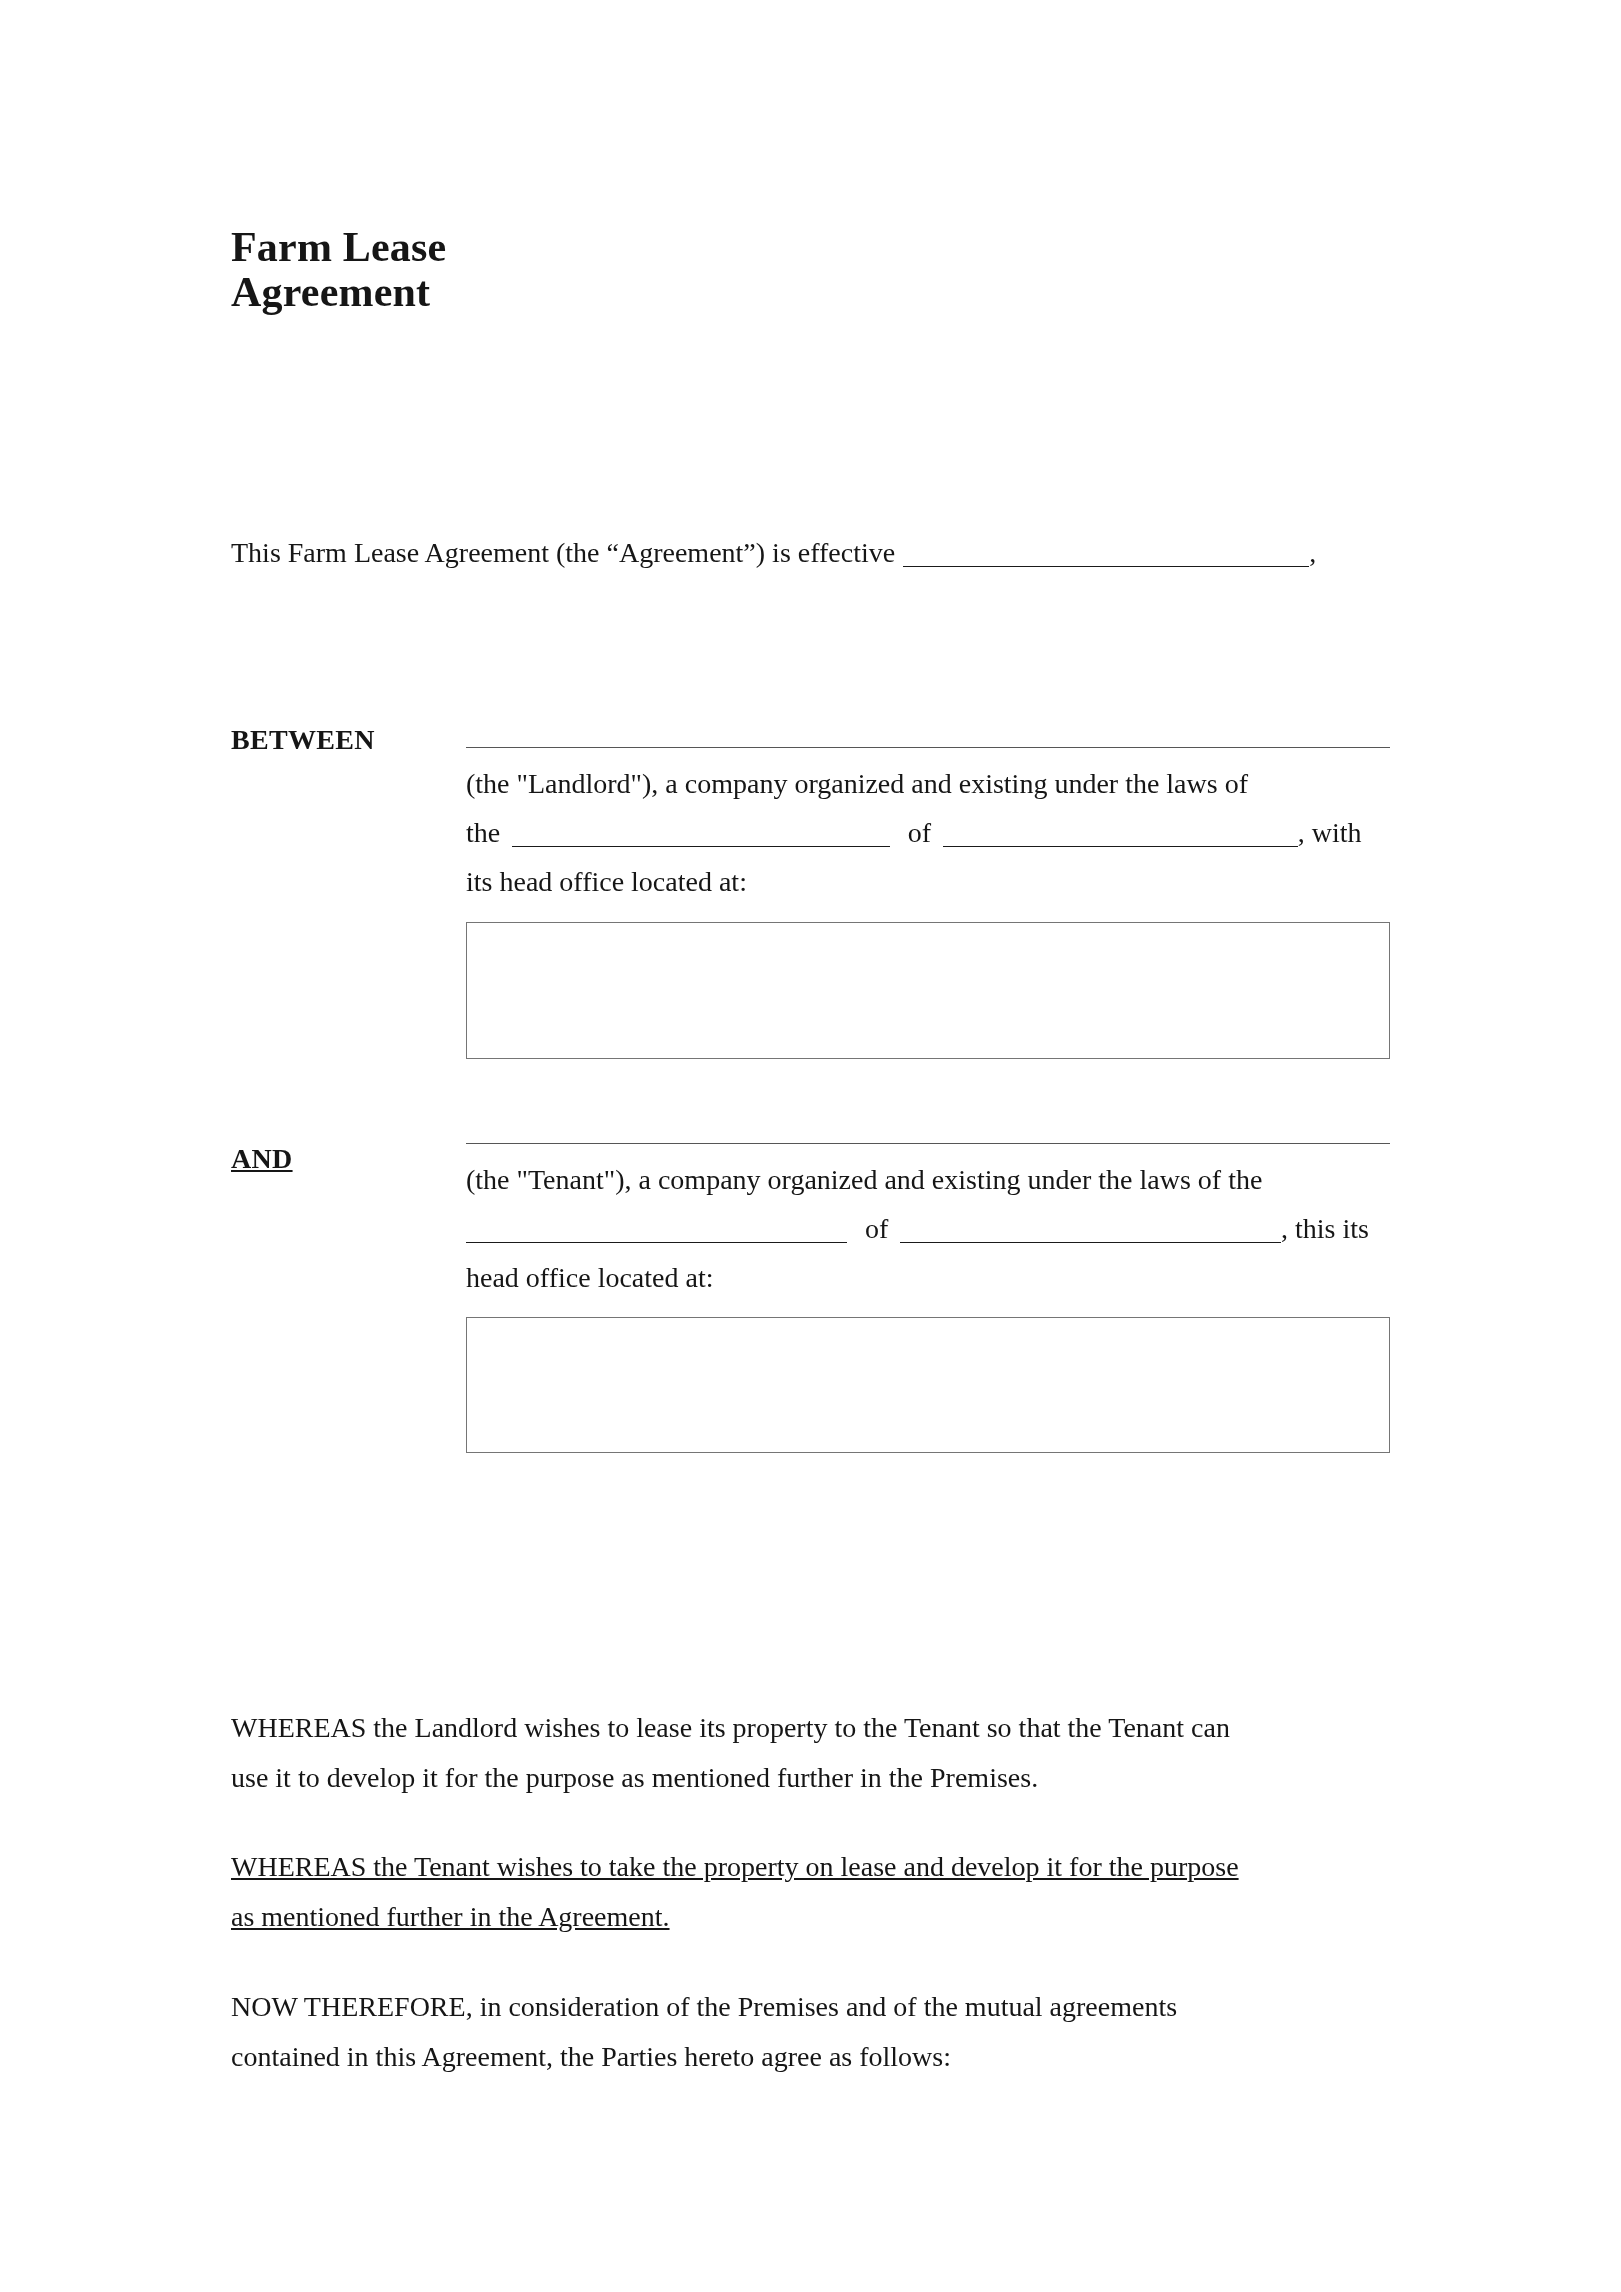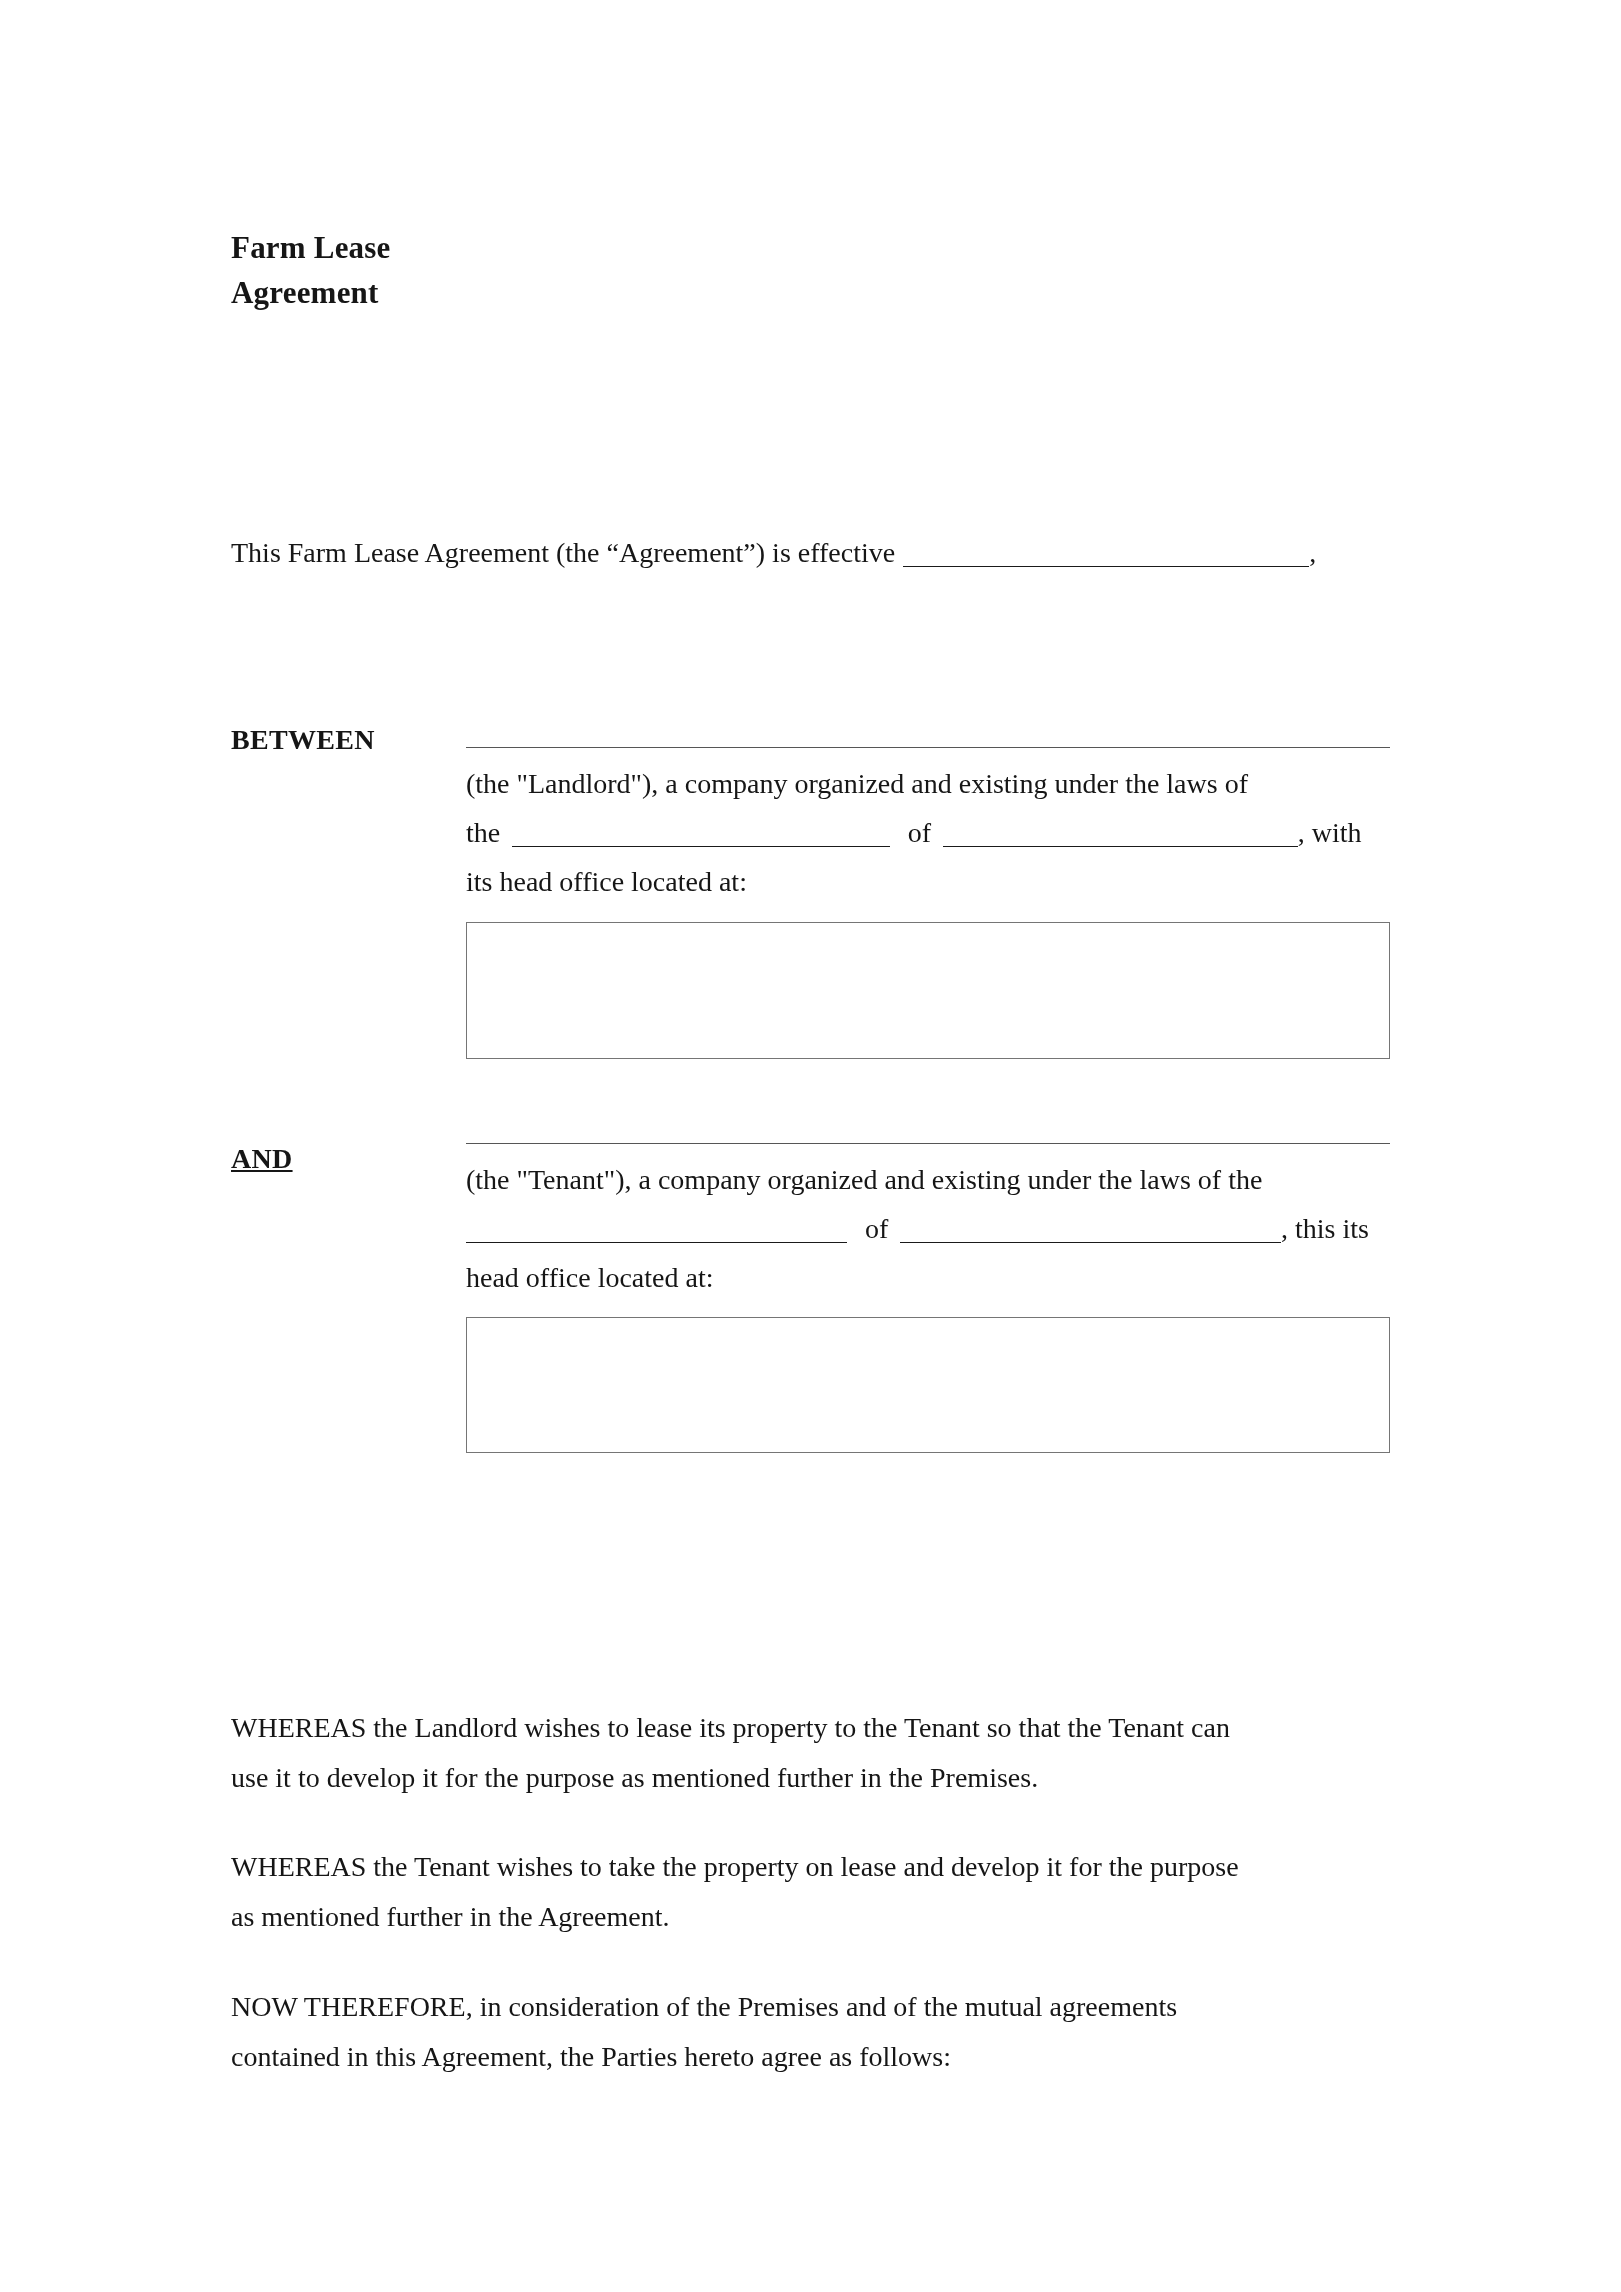--- a/index.html
+++ b/index.html
@@ -15,21 +15,21 @@
     font-family: "Liberation Serif", "DejaVu Serif", serif;
     font-size: 28px;
     color: #161616;
     overflow: hidden;
   }
   .title {
     position: absolute;
     left: 231px;
     top: 225px;
     margin: 0;
-    font-size: 31px;
+    font-size: 42px;
     font-weight: 700;
     line-height: 45px;
     white-space: pre-line;
     letter-spacing: 0.2px;
   }
   .intro {
     position: absolute;
     left: 231px;
     top: 528px;
     line-height: 49px;
@@ -86,21 +86,21 @@
   .box-tenant   { top: 1317px; height: 136px; }
   .recital {
     position: absolute;
     left: 231px;
     width: 1191px;
     margin: 0;
     line-height: 50px;
     white-space: pre-line;
   }
   .recital-1 { top: 1703px; }
-  .recital-2 { top: 1842px; }
+  .recital-2 { top: 1842px; text-decoration: underline; }
   .recital-3 { top: 1982px; }
 </style>
 </head>
 <body>
 
 <div class="page">
 
   <h1 class="title">Farm Lease
 Agreement</h1>
 

